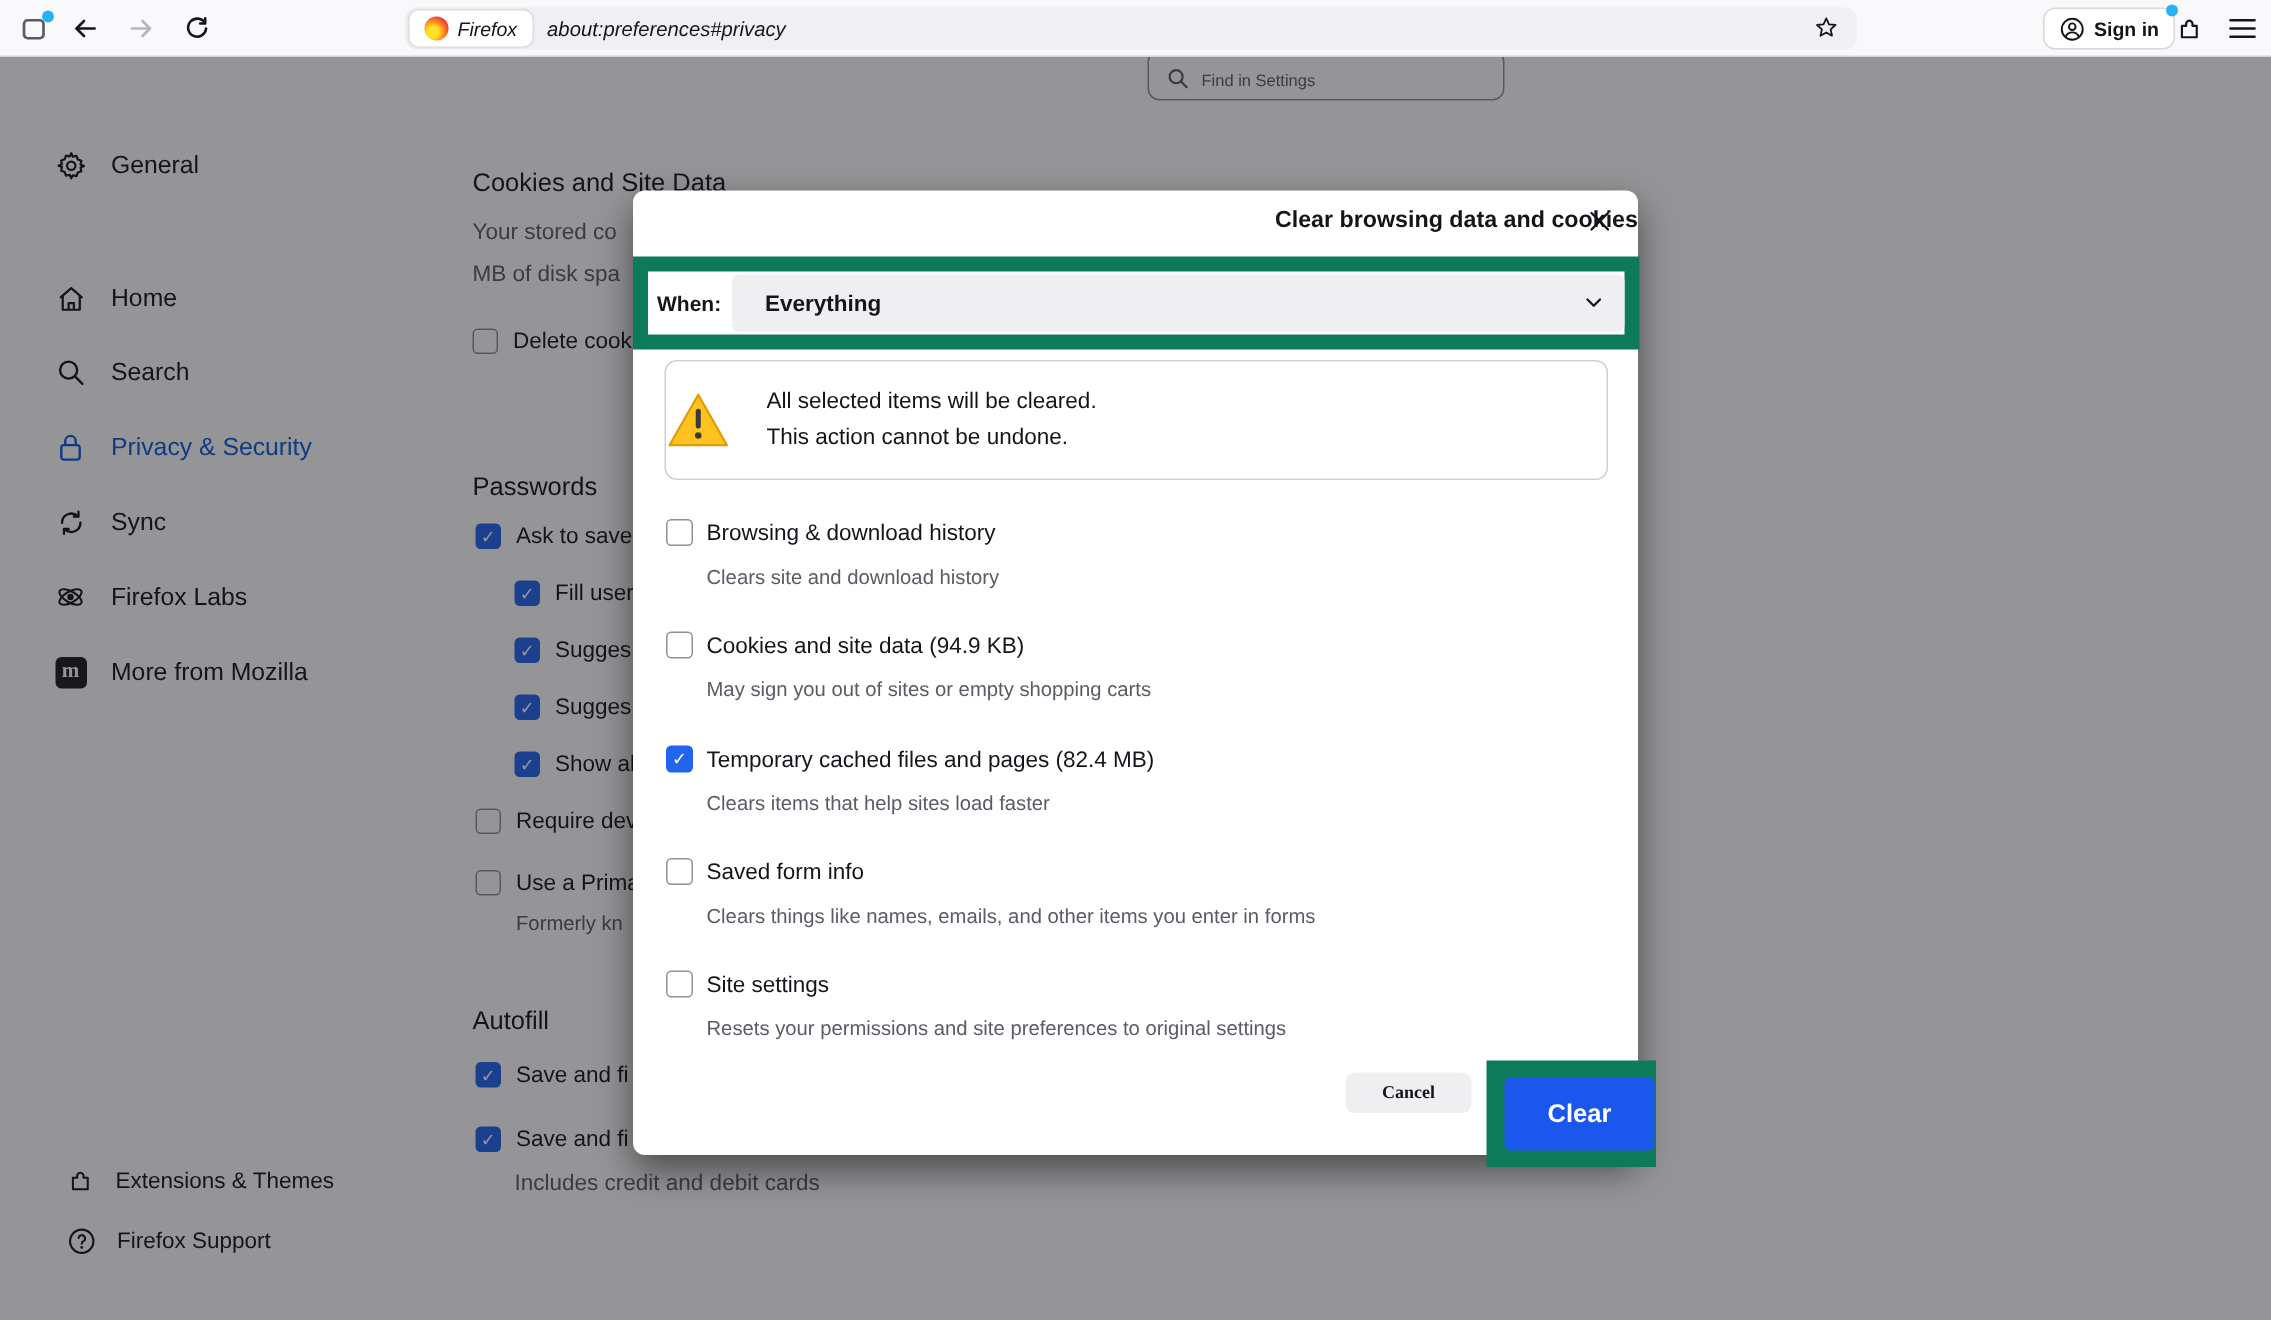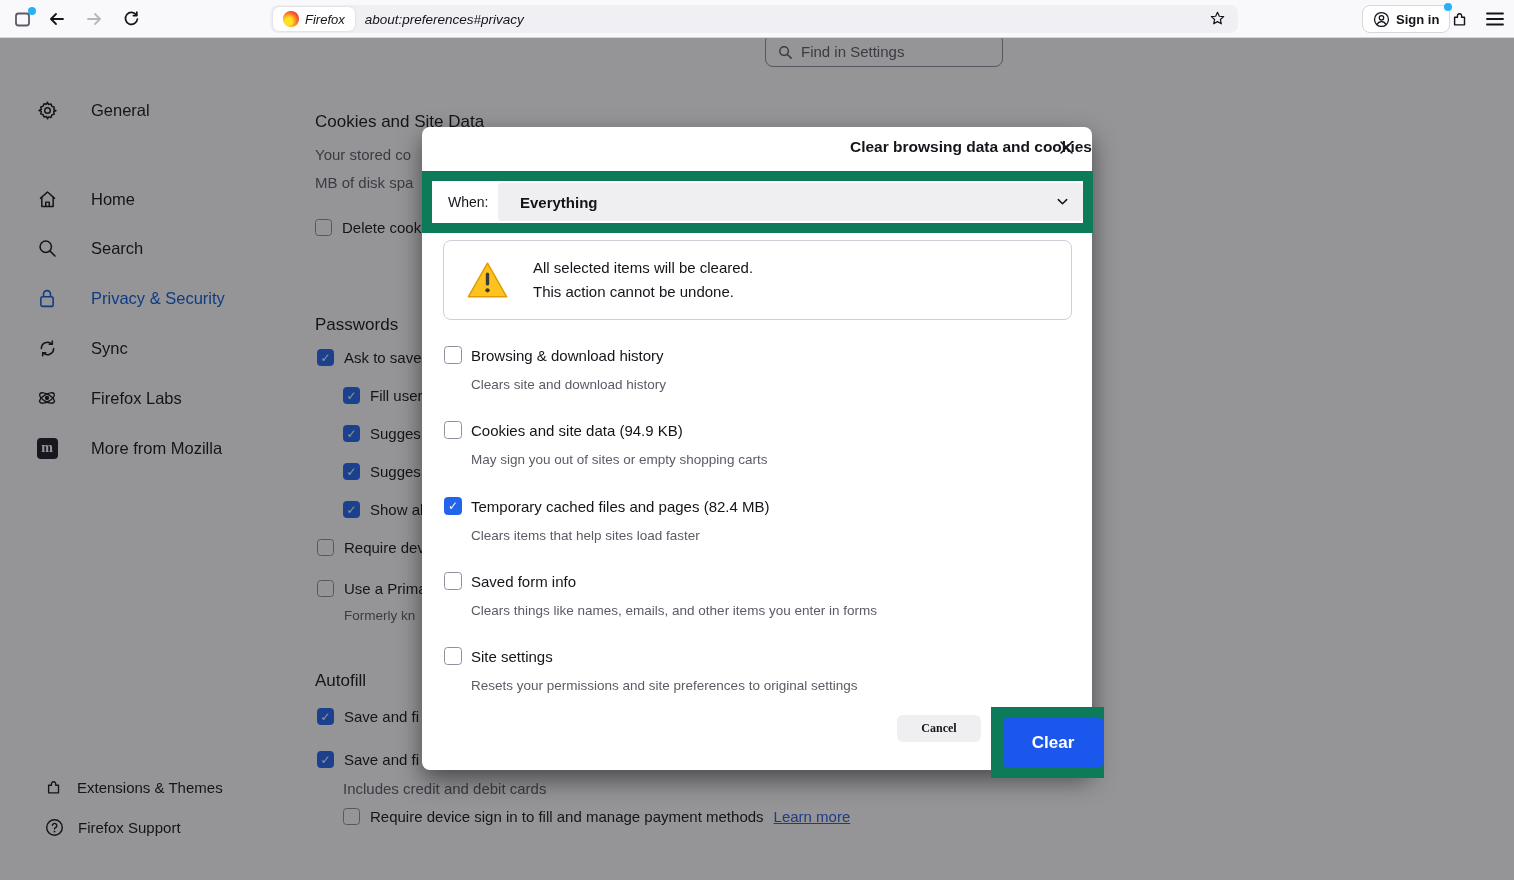--- a/index.html
+++ b/index.html
@@ -24,22 +24,22 @@
     background:radial-gradient(circle at 35% 65%, #ffe226 0 25%, #ff9a1f 45%, #f4452c 70%, #b5007f 100%);}
   .url{margin-left:10px;font-size:13.5px;color:var(--ink);}
   .star{position:absolute;right:12px;top:5px;display:flex;align-items:center;}
   .signin{position:absolute;left:1362px;top:5px;height:28px;padding:0 10px;border:1px solid #d7d7dc;border-radius:8px;
     background:#fff;display:flex;align-items:center;gap:6px;font-size:13px;font-weight:600;cursor:pointer;}
   .signin .dot{top:-3px;right:-3px;}
 
   
   .content{position:absolute;left:0;top:38px;width:1514px;height:842px;background:#fff;z-index:1;}
   .find{position:absolute;left:765px;top:-5px;width:238px;height:34px;border:1px solid #8f8f9d;border-radius:8px;
-    display:flex;align-items:flex-end;padding:0 0 6px 12px;color:var(--gray);font-size:15px;gap:8px;}
-  .side-item{position:absolute;left:36px;display:flex;align-items:center;gap:33px;height:28px;font-size:16.5px;cursor:pointer;}
+    display:flex;align-items:flex-end;padding:0 0 6px 12px;color:var(--gray);font-size:11px;gap:8px;}
+  .side-item{position:absolute;left:36px;display:flex;align-items:center;gap:16px;height:28px;font-size:16.5px;cursor:pointer;}
   .side-item .ic{width:22px;display:flex;justify-content:center;}
   .side-item.active{color:var(--active);}
   .moz{width:21px;height:21px;background:#1c1b22;border-radius:4px;color:#fff;font-weight:bold;font-size:14px;
     display:flex;align-items:center;justify-content:center;font-family:"Liberation Serif","DejaVu Serif",serif;}
   .side-foot{position:absolute;left:45px;display:flex;align-items:center;gap:14px;height:24px;font-size:15px;cursor:pointer;}
   .h2{position:absolute;left:315px;font-size:17px;font-weight:400;}
   .bgtext{position:absolute;left:315px;font-size:15px;color:var(--gray);}
   .row{position:absolute;display:flex;align-items:center;gap:10px;font-size:15px;}
   .cb{width:17px;height:17px;border:1.5px solid #8f8f9d;border-radius:3.5px;background:#fff;flex:none;
     display:flex;align-items:center;justify-content:center;}
@@ -51,34 +51,34 @@
 
   
   .overlay{position:absolute;left:0;top:38px;width:1514px;height:842px;background:rgba(21,20,26,.45);z-index:10;}
 
   
   .dlg{position:absolute;left:422px;top:127px;width:670px;height:643px;background:#fff;border-radius:8px;
     box-shadow:0 10px 24px rgba(0,0,0,.5);z-index:20;}
   .dlg-title{position:absolute;top:11px;left:0;width:100%;text-align:right;font-size:15.5px;font-weight:700;}
   .dlg-close{position:absolute;top:8px;right:14px;width:24px;height:24px;display:flex;align-items:center;justify-content:center;cursor:pointer;}
   .warn{position:absolute;left:21px;top:113px;width:629px;height:80px;border:1px solid #cfcfd8;border-radius:8px;
-    display:flex;align-items:center;gap:24px;padding-left:22px;}
+    display:flex;align-items:center;gap:24px;}
   .warn-txt{font-size:15px;line-height:24px;}
   .dlg-row{position:absolute;left:22px;width:620px;}
   .dlg-row .lab{display:flex;align-items:center;gap:9px;font-size:15px;}
   .dlg-row .lab .cb{width:18px;height:18px;}
   .dlg-row .desc{margin:13px 0 0 27px;font-size:13.5px;color:var(--gray);}
   .btn-cancel{position:absolute;left:475px;top:588px;width:84px;height:27px;background:#efeff2;border:none;
     border-radius:6px;font-size:12px;font-weight:700;font-family:Liberation Serif, serif;color:var(--ink);cursor:pointer;}
 
   
   .hl{position:absolute;background:var(--green);z-index:30;}
   .hl-when{left:422px;top:171px;width:671px;height:62px;}
   .hl-inner{position:absolute;left:10px;right:10px;top:10px;bottom:10px;background:#fff;display:flex;align-items:center;}
-  .when-lab{font-size:14px;margin-left:16px;width:50px;flex:none;}
+  .when-lab{font-size:14px;margin-left:6px;width:50px;flex:none;font-weight:bold;}
   .select{flex:1;height:38px;background:#efeff2;border-radius:4px;display:flex;align-items:center;cursor:pointer;position:relative;}
   .select .val{margin-left:22px;font-size:15px;font-weight:700;}
   .select .chev{position:absolute;right:14px;top:12px;}
   .hl-clear{left:991px;top:707px;width:113px;height:71px;}
   .btn-clear{position:absolute;left:12px;top:11px;width:100px;height:49px;background:var(--btnblue);border:none;
     border-radius:4px;color:#fff;font-size:17px;font-weight:700;font-family:inherit;cursor:pointer;}
   svg{display:block;}
 </style>
 </head>
 <body>
@@ -277,25 +277,20 @@
     <div class="h2" style="top:633px">Autofill</div>
     <div class="row" style="left:317px;top:670px">
       <span class="cb checked"></span>
         <span>Save and fi</span>
       </div>
     <div class="row" style="left:317px;top:713px">
       <span class="cb checked"></span>
         <span>Save and fi</span>
       </div>
     <div class="note" style="left:343px;top:742px;font-size:15px">Includes credit and debit cards</div>
-    <div class="row" style="left:343px;top:770px">
-      <span class="cb"></span>
-      <span>Require device sign in to fill and manage payment methods</span>
-      <a class="lm">Learn more</a>
-    </div>
   </div>
 
   <div class="overlay"></div>
 
   <div class="dlg">
     <div class="dlg-title">Clear browsing data and cookies</div>
     <div class="dlg-close">
       <svg width="15" height="15" viewBox="0 0 15 15" stroke="#15141a" stroke-width="1.6" stroke-linecap="round">
           <path d="M2 2l11 11M13 2 2 13"></path>
         </svg>

